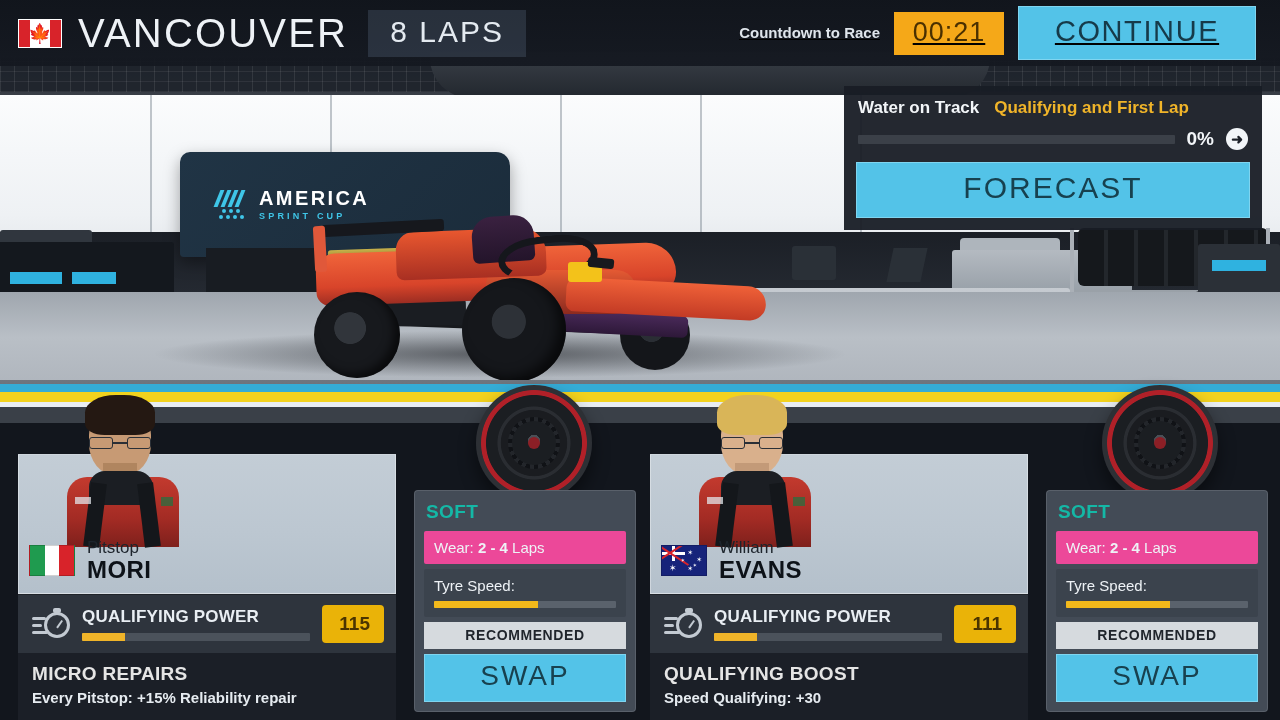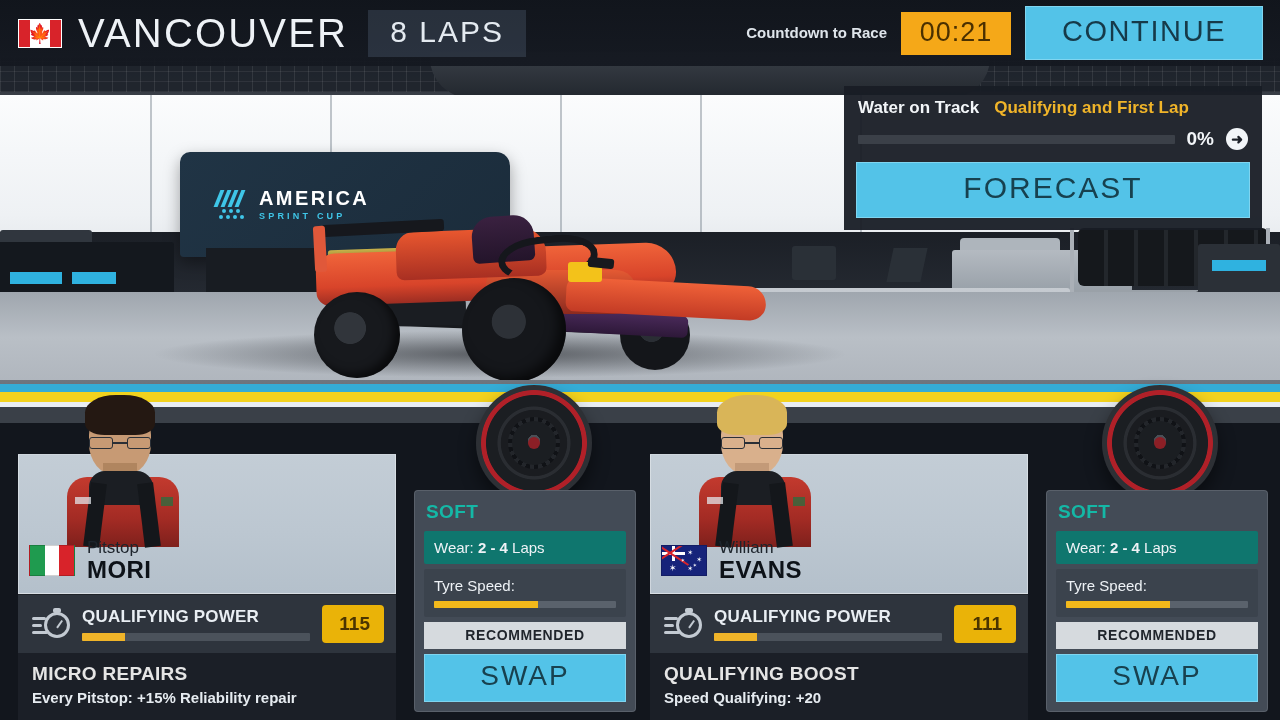--- a/index.html
+++ b/index.html
@@ -241,21 +241,21 @@
     color:#d8232a; font-size:19px; line-height:1;
   }
   .circuit-name {
     margin-left: 16px; color:#eef2f6; font-size: 40px; font-weight: 300;
     letter-spacing: 2.2px;
   }
   .laps-badge {
     margin-left: 20px; padding: 5px 22px 8px; background: rgba(92,108,132,.30);
     color:#e4eaf0; font-size: 30px; font-weight:300; letter-spacing: 2px;
   }
-  .header-right { margin-left:auto; display:flex; align-items:center; gap: 14px; padding-right: 17px; }
+  .header-right { margin-left:auto; display:flex; align-items:center; gap: 14px; padding-right: 24px; text-decoration: underline; }
   .countdown-label {
     color:#dfe5eb; font-size: 15px; font-weight:600; line-height:1.2; text-align:right;
   }
   .countdown-value {
     background:#f5a818; color:#4a3000; font-size: 27px; font-weight:300; letter-spacing: 1px;
     padding: 5px 16px 7px; min-width: 110px; text-align:center;
   }
   .continue-btn {
     background:#53c3e8; color:#163a49; font-size: 29px; font-weight:300; letter-spacing: 1.6px;
     padding: 8px 34px 11px; border:1px solid #7fd5f0; min-width: 238px; text-align:center;
@@ -393,21 +393,21 @@
   
   .tyre-col {
     position:absolute; right: 0; bottom: 8px; width: 222px;
     background:#434b56; border:1px solid rgba(255,255,255,.12); border-radius:4px;
     padding: 8px 9px 9px;
   }
   .tyre-compound {
     color:#14b8a6; font-size: 19px; font-weight: 800; letter-spacing:.4px; padding: 2px 2px 8px;
   }
   .tyre-wear-box {
-    background:#0f766e; padding: 8px 10px; color:#eef2f6; font-size: 15px; font-weight: 500;
+    background:#ec4899; padding: 8px 10px; color:#eef2f6; font-size: 15px; font-weight: 500;
     border-radius:2px;
   }
   .tyre-wear-box b { font-weight: 800; }
   .tyre-speed-box { background:#3b434d; margin-top: 5px; padding: 8px 10px 9px; border-radius:2px; }
   .tyre-speed-label { color:#eef2f6; font-size: 15px; font-weight: 500; }
   .tyre-speed-bar { margin-top: 7px; height: 7px; background:#5a626c; border-radius:1px; overflow:hidden; }
   .tyre-speed-bar > i { display:block; height:100%; background:#f3b91b; }
   .recommended {
     margin-top: 5px; background:#d6dade; color:#1f242b; font-size: 14px; letter-spacing:.6px;
     text-align:center; padding: 5px 0 6px; font-weight: 600;
@@ -668,21 +668,21 @@
             <div class="stat-label">QUALIFYING POWER</div>
             <div class="stat-bar">
                 <i id="d1-stat" style="width: 19%;"></i>
               </div>
           </div>
           <div class="stat-value">111</div>
         </div>
         <div class="perk-band">
           <div class="perk-title">QUALIFYING BOOST</div>
           <div class="perk-desc">
-            <b>Speed Qualifying:</b><span> +20</span>
+            <b>Speed Qualifying:</b><span> +30</span>
           </div>
         </div>
       </div>
 
       <div class="tyre-col">
         <div class="tyre-compound">SOFT</div>
         <div class="tyre-wear-box">
           <span>Wear:</span>
           <b>2 - 4</b>
           <span>Laps</span>

